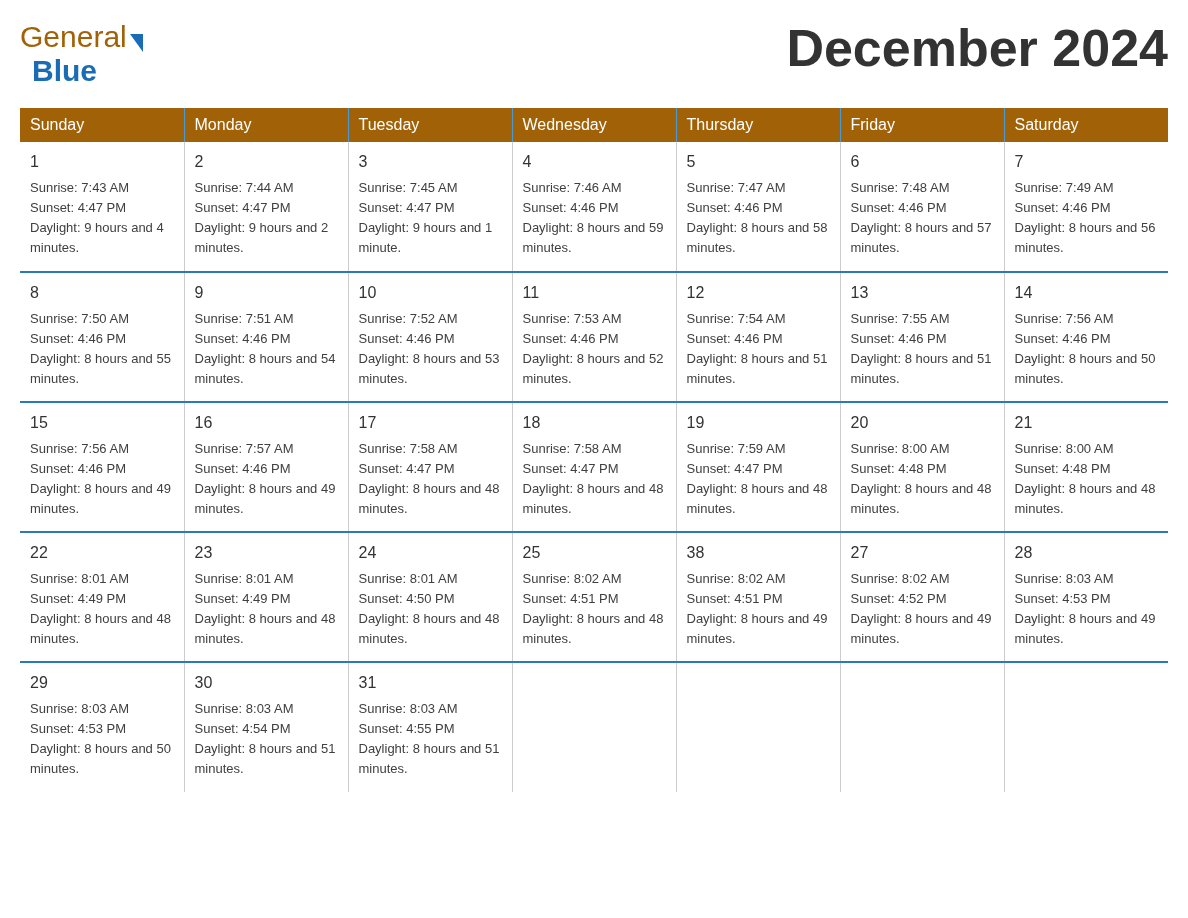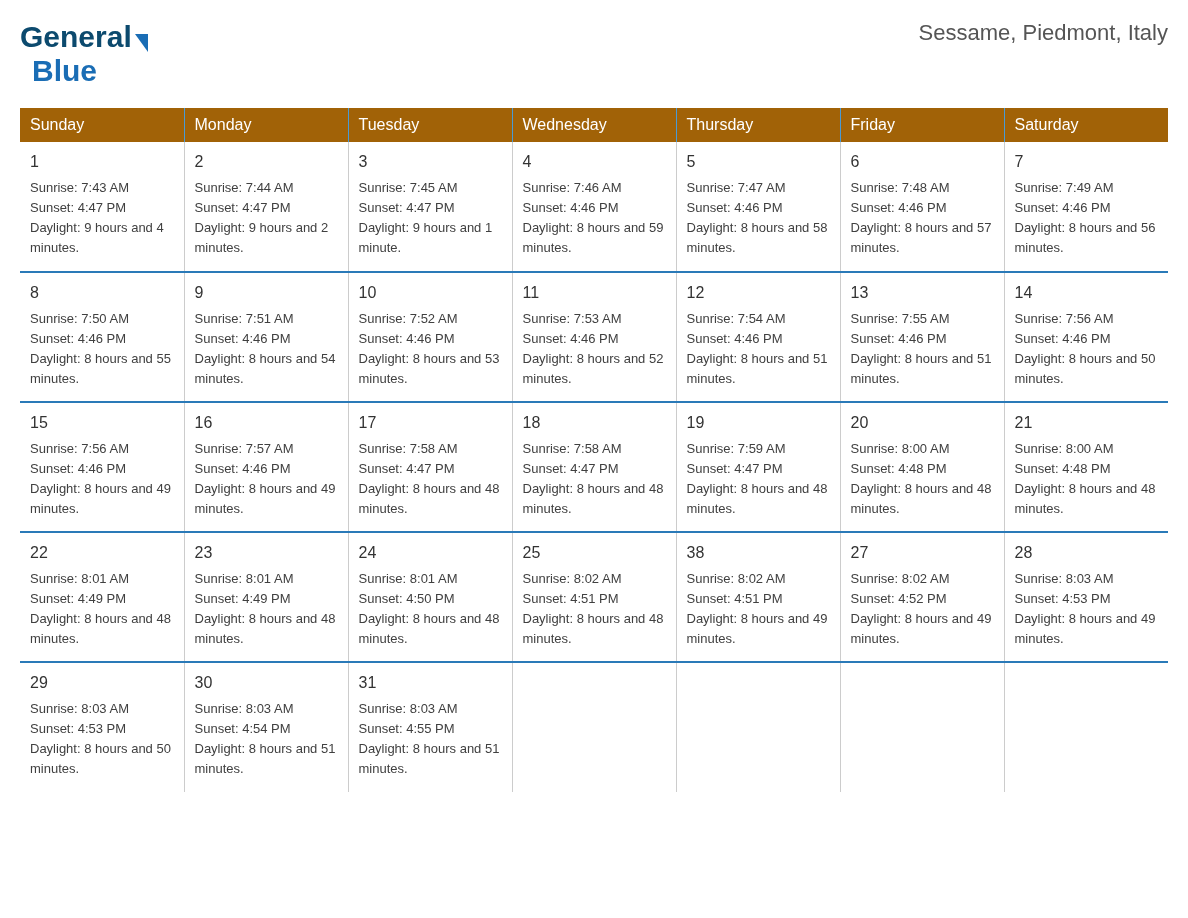--- a/index.html
+++ b/index.html
@@ -85,29 +85,29 @@
       display: flex;
       align-items: flex-end;
     }
   </style>
 </head>
 <body>
 
 <div class="header">
   <div class="logo-container">
     <div class="logo-row1">
-      <span style="font-size:30px;font-weight:bold;color:#0c4a6e;">General</span>
+      <span style="font-size:30px;font-weight:normal;color:#a16207;">General</span>
       <span style="display:inline-block;width:0;height:0;border-left:13px solid transparent;border-right:0;border-top:18px solid #1a6db5;margin-left:3px;margin-bottom:2px;"></span>
     </div>
     <div>
       <span style="font-size:30px;font-weight:bold;color:#1a6db5;margin-left:12px;">Blue</span>
     </div>
   </div>
   <div class="title-block">
-    <div class="subtitle">Sessame, Piedmont, Italy</div>
+    <div class="month-title">December 2024</div>
   </div>
 </div>
 
 <table>
   <thead>
     <tr>
       <th>Sunday</th>
       <th>Monday</th>
       <th>Tuesday</th>
       <th>Wednesday</th>

